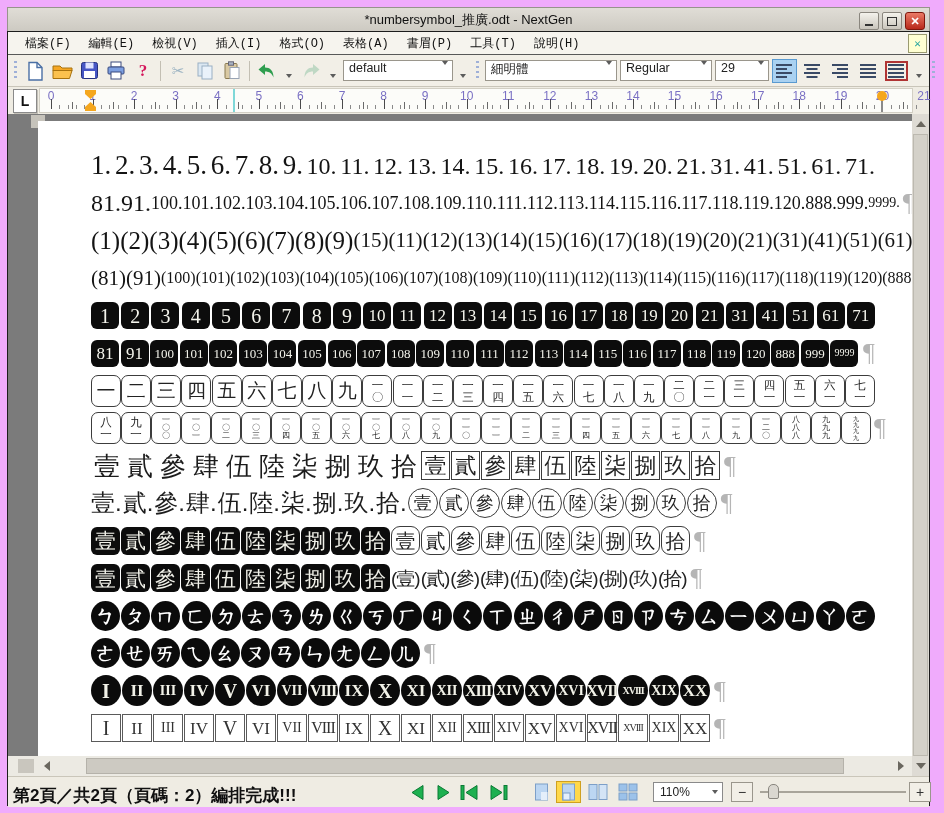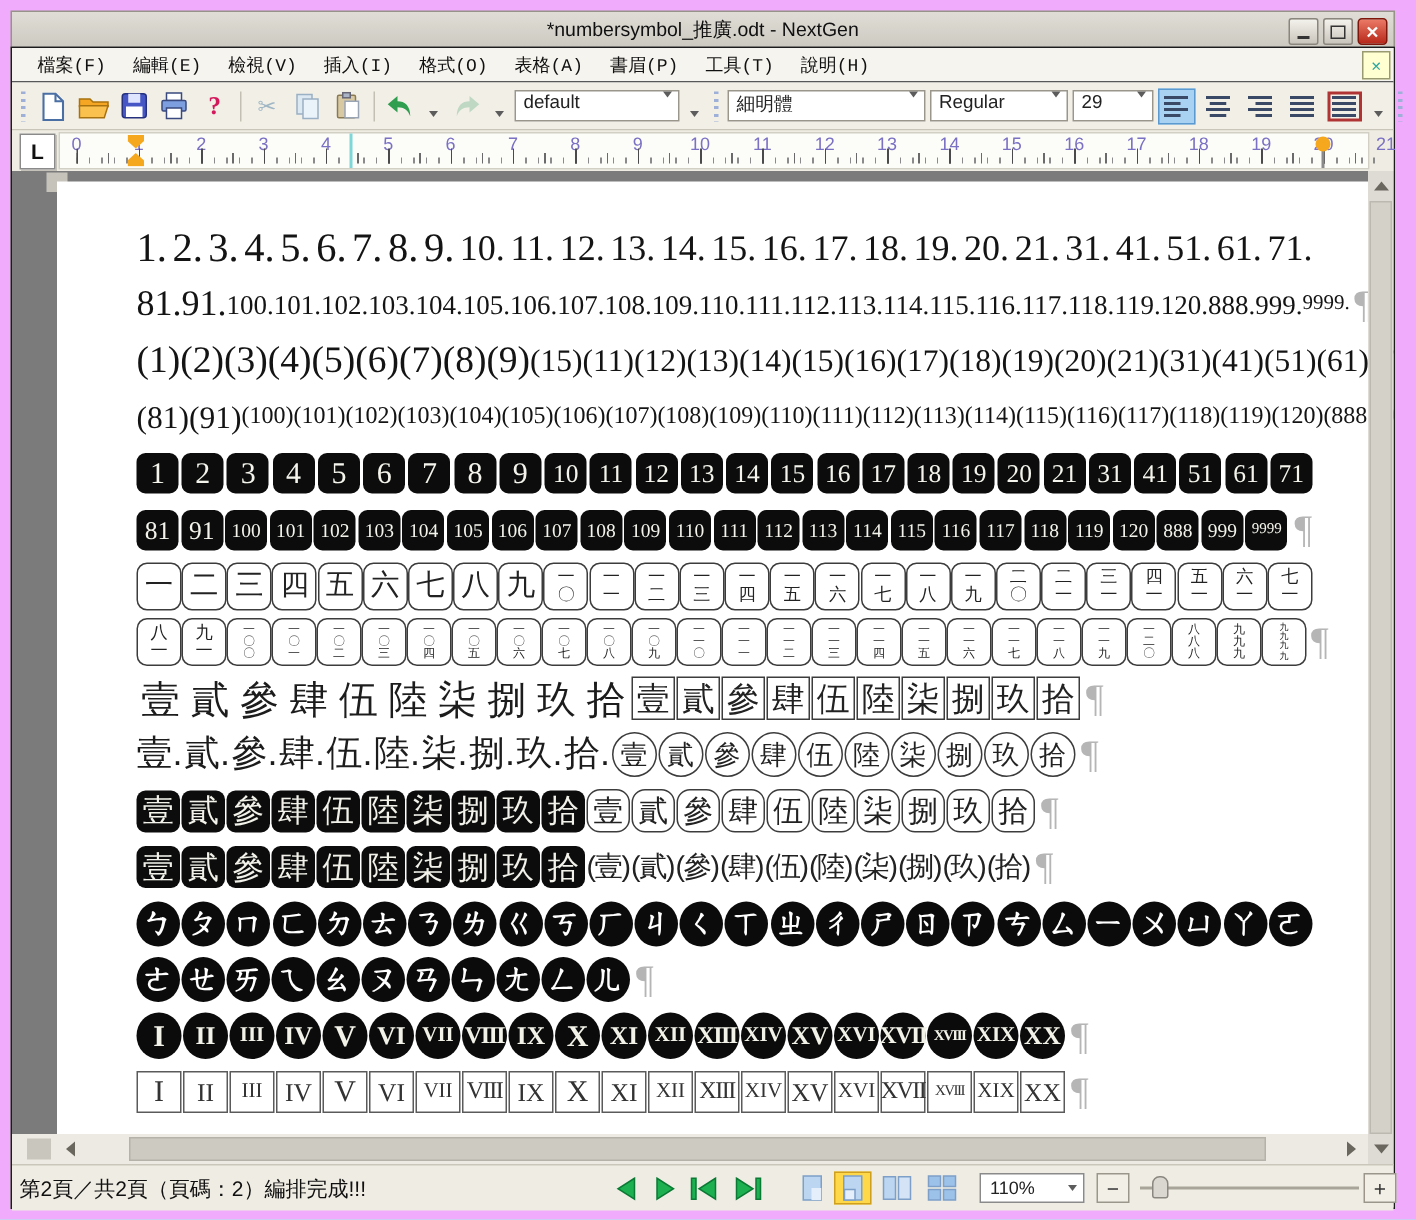--- a/index.html
+++ b/index.html
@@ -130,21 +130,21 @@
   .tri-r{width:0;height:0;border-top:5px solid transparent;border-bottom:5px solid transparent;border-left:6px solid #6a675f;}
   .tri-u{width:0;height:0;border-left:5px solid transparent;border-right:5px solid transparent;border-bottom:6px solid #6a675f;}
   .tri-d{width:0;height:0;border-left:5px solid transparent;border-right:5px solid transparent;border-top:6px solid #6a675f;}
   .vscroll{position:absolute;right:0;top:82px;width:17px;height:662px;background:#dedbd4;}
   .v-up{left:1px;top:2px;width:15px;height:16px;}
   .v-down{left:1px;bottom:2px;width:15px;height:16px;}
   .v-thumb{position:absolute;left:1px;top:20px;bottom:20px;right:1px;background:#d4d1c9;border:1px solid #bcb9b0;box-sizing:border-box;}
 
   
   .statusbar{position:absolute;left:0;right:0;top:744px;height:30px;background:#efece3;border-top:1px solid #cac6ba;}
-  .stext{position:absolute;left:5px;top:7px;font-weight:normal;font-size:14px;color:#101010;white-space:nowrap;}
+  .stext{position:absolute;left:5px;top:7px;font-weight:bold;font-size:17px;color:#101010;white-space:nowrap;}
   .navbtn{position:absolute;top:5px;width:24px;height:20px;display:flex;align-items:center;justify-content:center;}
   .viewbtn{position:absolute;top:4px;width:25px;height:22px;display:flex;align-items:center;justify-content:center;box-sizing:border-box;}
   .viewbtn.sel{background:#ffd84a;border:1px solid #cfa020;}
   .zoomcombo{position:absolute;left:645px;top:5px;width:70px;height:20px;background:#fff;border:1px solid #8a8a8a;
     display:flex;align-items:center;font-size:12px;color:#222;padding-left:6px;box-sizing:border-box;}
   .zbtn{position:absolute;top:5px;width:22px;height:20px;background:#f2efe7;border:1px solid #9a968c;
     display:flex;align-items:center;justify-content:center;font-size:14px;color:#333;box-sizing:border-box;}
   .zminus{left:723px;} .zplus{left:901px;}
   .ztrack{position:absolute;left:752px;top:14px;width:146px;height:2px;background:#a8a49a;}
   .zthumb{position:absolute;left:760px;top:7px;width:11px;height:15px;background:#dad7d0;border:1px solid #8a8780;

